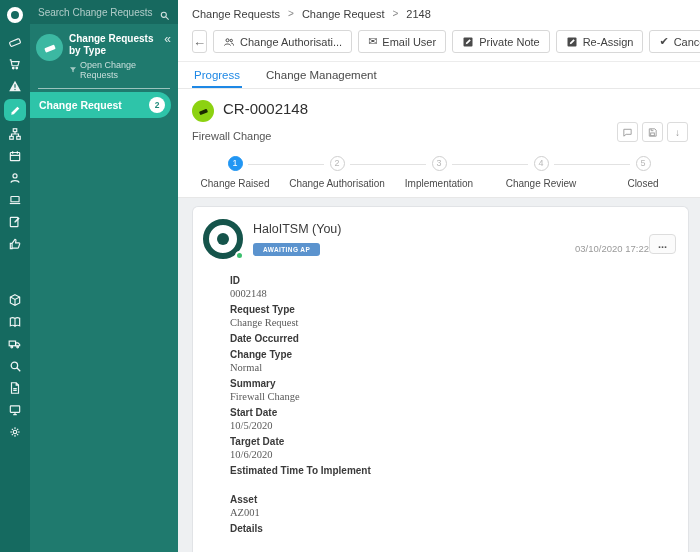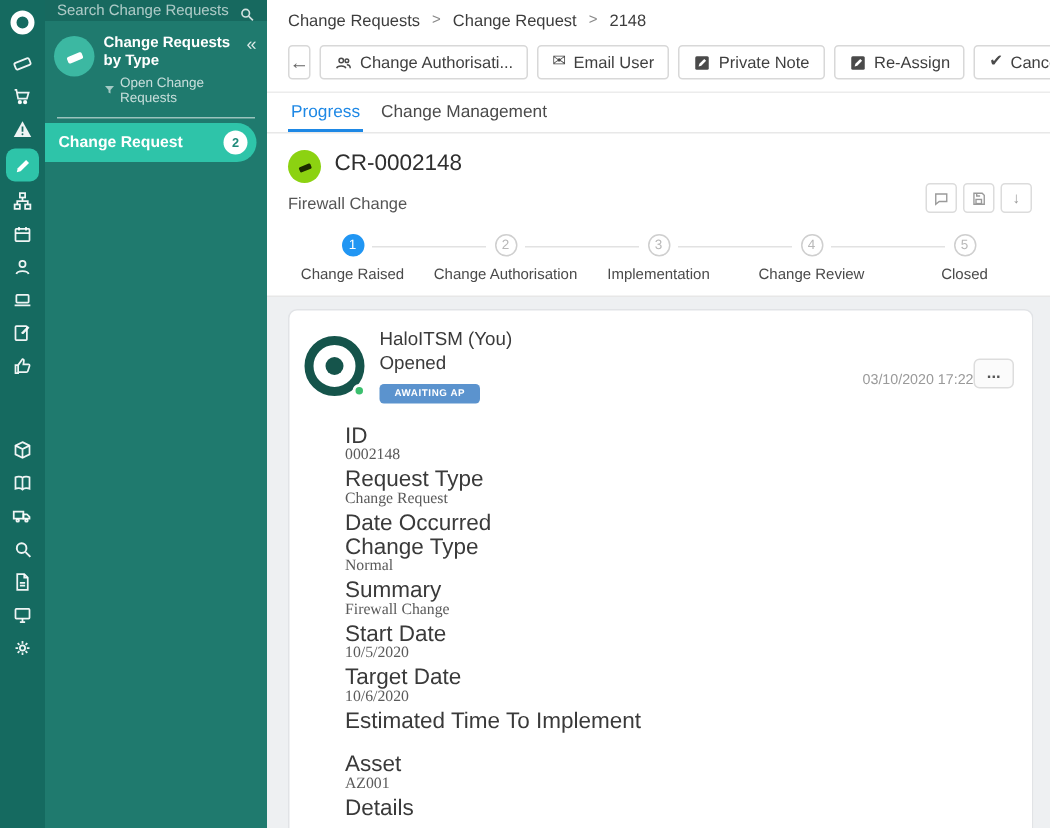--- a/index.html
+++ b/index.html
@@ -10,21 +10,21 @@
   .rail { width:30px; background:#156A60; display:flex; flex-direction:column; align-items:center; padding-top:7px; flex-shrink:0; }
   .logo-ring { width:16px; height:16px; border:4px solid #fff; border-radius:50%; margin-bottom:12px; }
   .ric { width:14px; height:14px; color:rgba(255,255,255,.93); margin-bottom:8px; flex-shrink:0; }
   .ric svg { width:14px; height:14px; display:block; }
   .ric-sel { width:22px; height:22px; background:#2EC4A9; border-radius:6px; display:flex; align-items:center; justify-content:center; margin:-2px 0 6px; }
   .ric-sel svg { width:13px; height:13px; }
   .rail-gap { height:34px; flex-shrink:0; }
 
   
   .panel { width:148px; background:#1F7A6E; display:flex; flex-direction:column; flex-shrink:0; }
-  .search-row { height:14px; background:#17695F; display:flex; align-items:center; padding:0 8px; gap:4px; }
+  .search-row { height:24px; background:#17695F; display:flex; align-items:center; padding:0 8px; gap:4px; }
   .search-row input { flex:1; min-width:0; background:transparent; border:none; outline:none; color:#d7ece8; font-size:10px; font-family:inherit; }
   .search-row input::placeholder { color:rgba(255,255,255,.65); }
   .mag { width:11px; height:11px; color:rgba(255,255,255,.8); flex-shrink:0; }
   .panel-header { display:flex; align-items:flex-start; padding:9px 5px 7px 6px; gap:6px; }
   .pav { width:27px; height:27px; border-radius:50%; background:#3CB8A2; display:flex; align-items:center; justify-content:center; flex-shrink:0; margin-top:1px; }
   .pav svg { width:14px; height:14px; color:#fff; }
   .ph-text { flex:1; min-width:0; }
   .ph-title { font-size:10px; font-weight:bold; color:#fff; line-height:12px; }
   .ph-sub { font-size:9px; color:rgba(255,255,255,.75); margin-top:3px; display:flex; align-items:center; gap:3px; }
   .funnel { width:8px; height:8px; color:rgba(255,255,255,.6); flex-shrink:0; }
@@ -39,21 +39,21 @@
   .crumbs { height:27px; display:flex; align-items:center; padding:0 14px; gap:8px; font-size:11px; color:#3d3d3d; flex-shrink:0; }
   .crumb { cursor:pointer; }
   .crumb-sep { color:#8a8a8a; font-size:10px; }
   .toolbar { display:flex; gap:6px; padding:3px 14px 8px; align-items:center; border-bottom:1px solid #ececec; flex-shrink:0; }
   .tbtn { display:inline-flex; align-items:center; gap:5px; border:1px solid #d8d8d8; border-radius:3px; background:#fff; height:23px; padding:0 9px; font-size:11px; color:#3f3f3f; cursor:pointer; white-space:nowrap; }
   .tbtn-back { width:26px; justify-content:center; padding:0; color:#666; font-size:13px; }
   .ti { width:12px; height:12px; flex-shrink:0; color:#4a4a4a; }
   .ti svg { width:12px; height:12px; display:block; }
   .glyph-ic { font-size:11px; color:#4a4a4a; line-height:1; }
 
-  .tabs { display:flex; gap:10px; padding:4px 14px 0; border-bottom:1px solid #e8e8e8; flex-shrink:0; }
+  .tabs { display:flex; gap:22px; padding:4px 14px 0; border-bottom:1px solid #e8e8e8; flex-shrink:0; }
   .tab { font-size:11.5px; color:#4a4a4a; padding:3px 2px 5px; cursor:pointer; }
   .tab.active { color:#1E88E5; border-bottom:2px solid #1E88E5; }
 
   .ticket-head { padding:11px 14px 7px; position:relative; flex-shrink:0; }
   .th-row { display:flex; align-items:flex-start; gap:9px; }
   .lime-circle { width:22px; height:22px; border-radius:50%; background:#8CD211; display:flex; align-items:center; justify-content:center; }
   .lime-circle svg { width:11px; height:11px; color:#1c2a00; }
   .th-ref { font-size:15px; color:#2f2f2f; }
   .th-summary { font-size:11px; color:#555; margin-top:8px; }
   .th-actions { position:absolute; right:12px; bottom:7px; display:flex; gap:4px; }
@@ -76,21 +76,21 @@
   .status-dot { position:absolute; right:-1px; bottom:-1px; width:9px; height:9px; background:#3BBF6E; border-radius:50%; border:2px solid #fff; }
   .ch-text { margin-left:10px; flex:1; min-width:0; }
   .ch-name { font-size:12.5px; color:#3a3a3a; line-height:15px; }
   .ch-action { font-size:12.5px; color:#3a3a3a; line-height:15px; margin-top:1px; }
   .status-badge { display:inline-block; margin-top:6px; background:#5B93CE; color:#fff; font-size:6.5px; font-weight:bold; letter-spacing:.4px; padding:3px 10px; border-radius:3px; }
   .ch-right { display:flex; align-items:flex-end; flex-shrink:0; }
   .timestamp { font-size:9.5px; color:#9a9a9a; }
   .more-btn { margin-top:10px; width:27px; height:20px; border:1px solid #ddd; border-radius:4px; background:#fbfbfb; color:#555; font-size:11px; font-weight:bold; line-height:10px; text-align:center; cursor:pointer; }
   .fields { margin:16px 0 0 27px; }
   .field { margin-bottom:4px; }
-  .flabel { font-size:15px; font-weight:normal; color:#3a3a3a; line-height:12px; }
+  .flabel { font-size:10px; font-weight:bold; color:#3a3a3a; line-height:12px; }
   .fvalue { font-size:10.5px; color:#5a5a5a; line-height:12px; min-height:12px; margin-top:1px;font-family:Liberation Serif, serif; }
 </style>
 </head>
 <body>
 
 <div class="rail">
   <div class="logo-ring"></div>
   <div class="ric">
       <svg viewBox="0 0 24 24" fill="none" stroke="currentColor" stroke-width="2">
         <rect x="3" y="9" width="18" height="8" rx="2" transform="rotate(-22 12 13)"></rect>
@@ -338,21 +338,20 @@
 
   <div class="content">
     <div class="card">
       <div class="card-head">
         <div class="avatar-wrap">
           <div class="avatar"></div>
           <div class="status-dot"></div>
         </div>
         <div class="ch-text">
           <div class="ch-name">HaloITSM (You)</div>
-          <div class="ch-action">Opened</div>
           <span class="status-badge">AWAITING AP</span>
         </div>
         <div class="ch-right">
           <div class="timestamp">03/10/2020 17:22</div>
           <button class="more-btn">...</button>
         </div>
       </div>
 
       <div class="fields">
         <div class="field">

